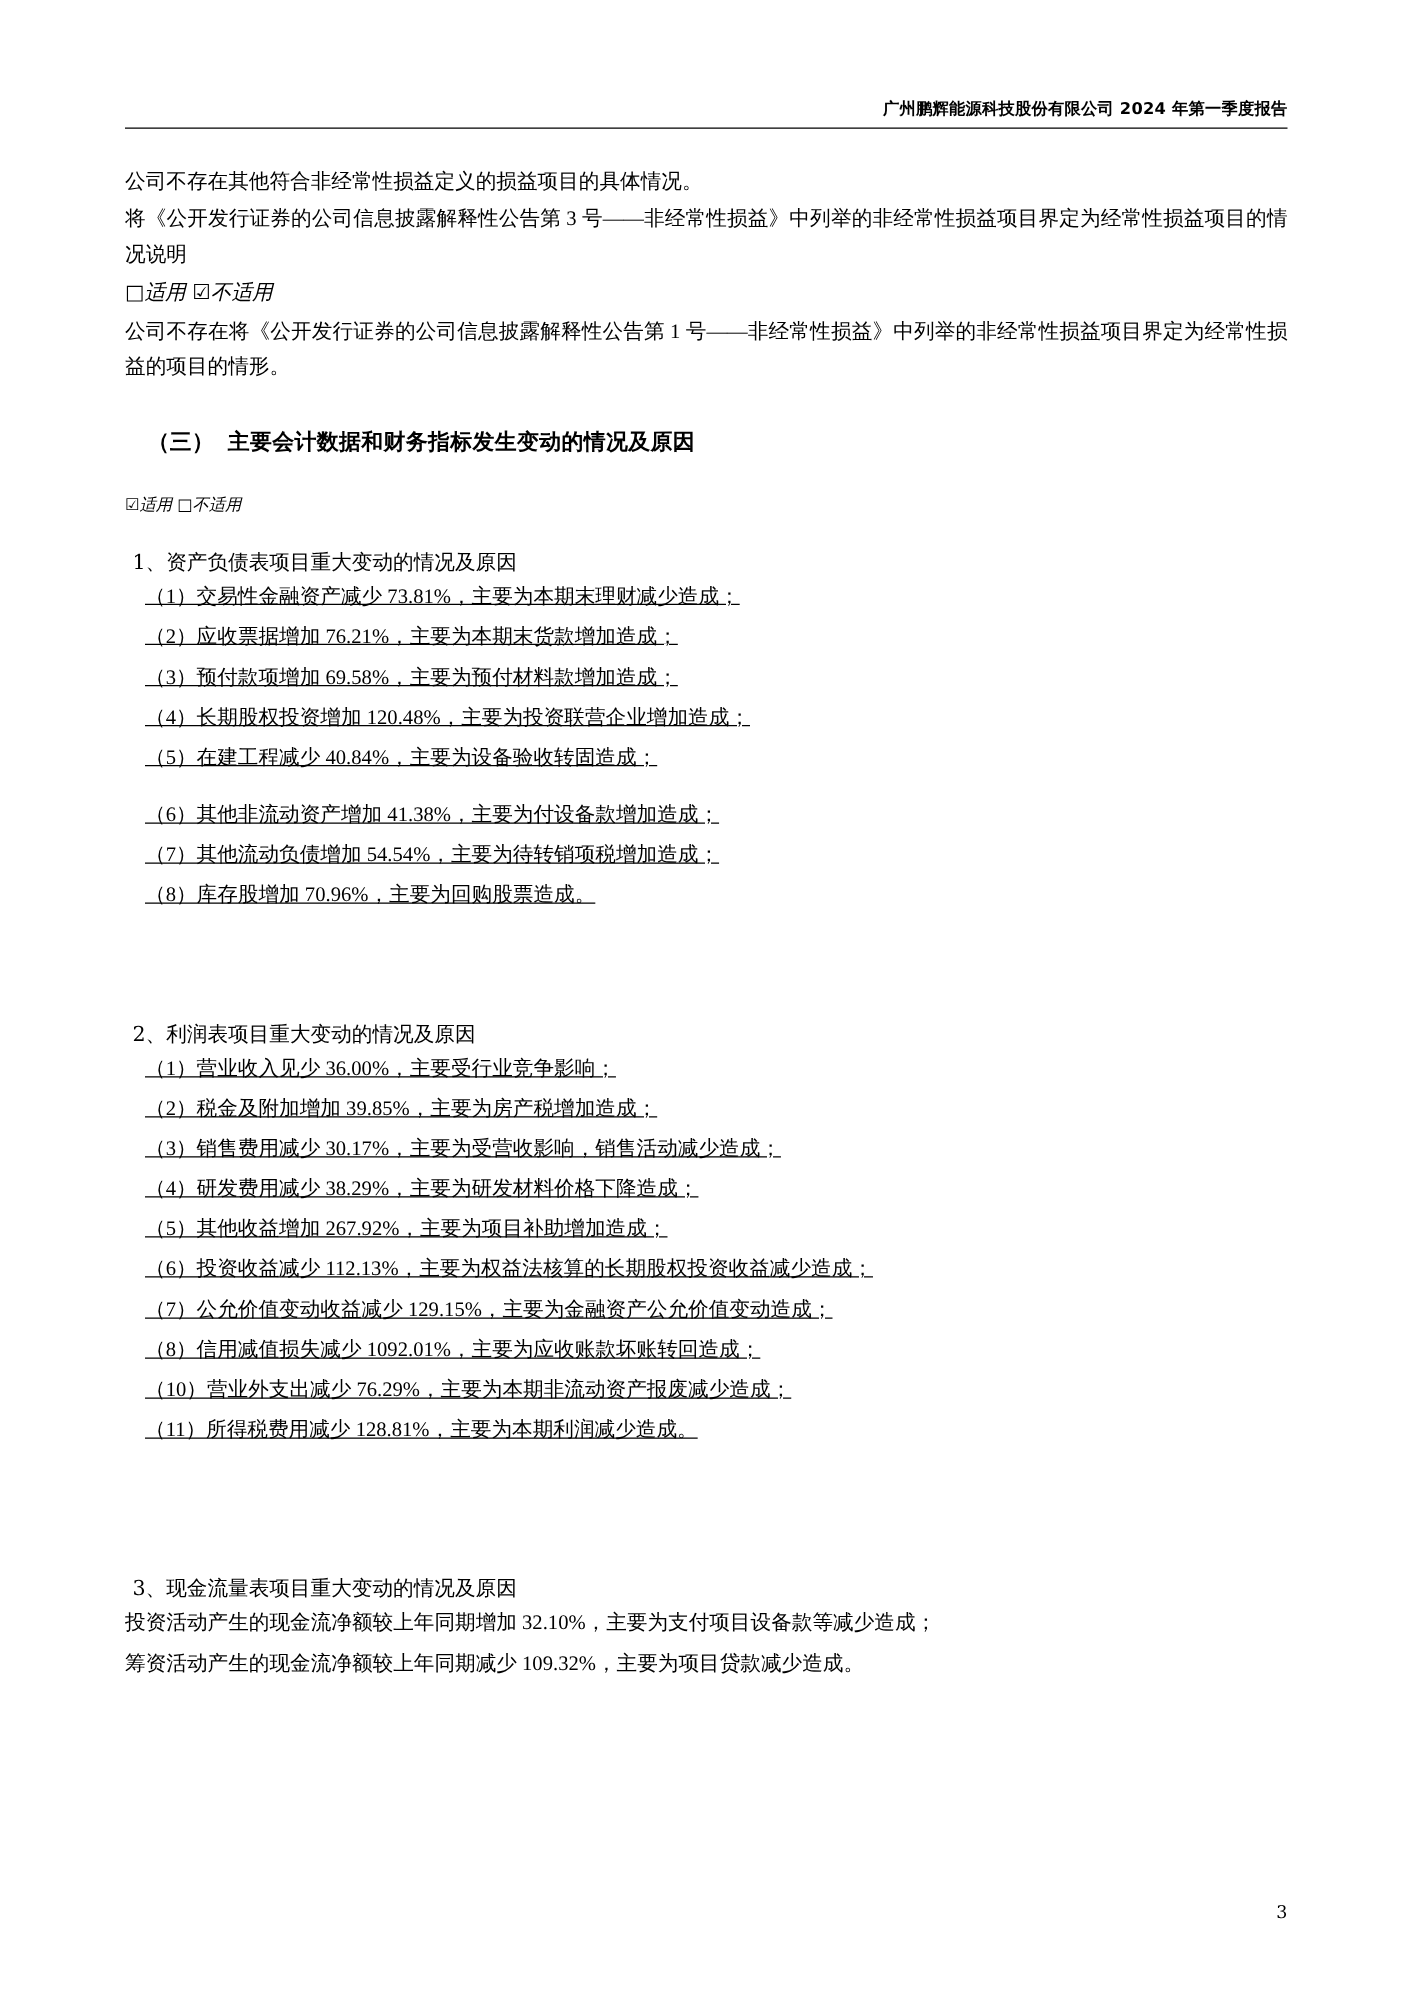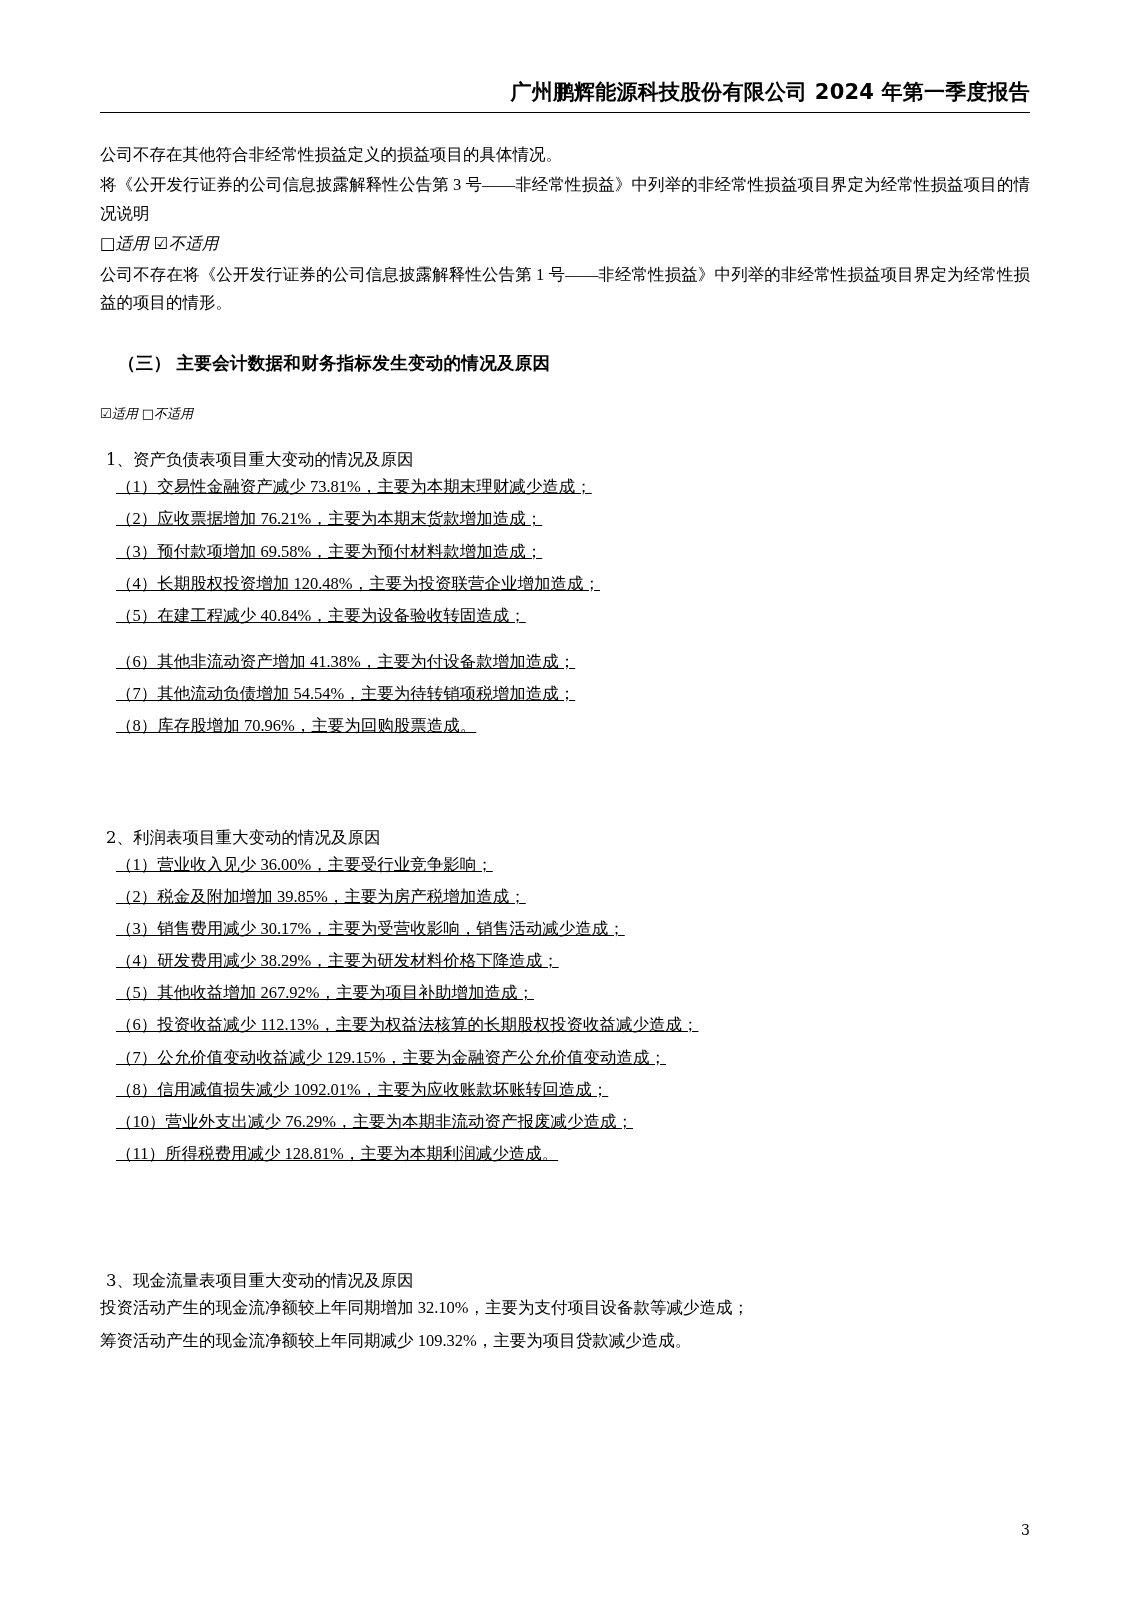--- a/index.html
+++ b/index.html
@@ -16,21 +16,21 @@
   }
   .page {
     position: relative;
     width: 1130px;
     height: 1600px;
     box-sizing: border-box;
     padding: 78px 100px 0 100px;
   }
   .header {
     text-align: right;
-    font-size: 21px;
+    font-size: 13px;
     font-family: "DejaVu Sans", "Liberation Sans", sans-serif;
     font-weight: bold;
     letter-spacing: 0.2px;
     padding-bottom: 6px;
     border-bottom: 1.6px solid #000;
     margin-bottom: 28px;
   }
   .body-text {
     font-size: 16.5px;
     line-height: 1.72;
@@ -38,21 +38,21 @@
   }
   .para {
     margin: 0 0 2px 0;
   }
   .checkline {
     font-size: 16.5px;
     line-height: 1.72;
     margin: 0 0 2px 0;
   }
   .section-title {
-    font-family: Liberation Sans, sans-serif;
+    font-family: Liberation Mono, monospace;
     font-weight: bold;
     font-size: 17.5px;
     margin: 34px 0 0 0;
     padding-left: 18px;
     letter-spacing: 0.3px;
   }
   .applic {
     font-size: 13px;
     margin: 30px 0 0 0;
     padding-left: 0px;

